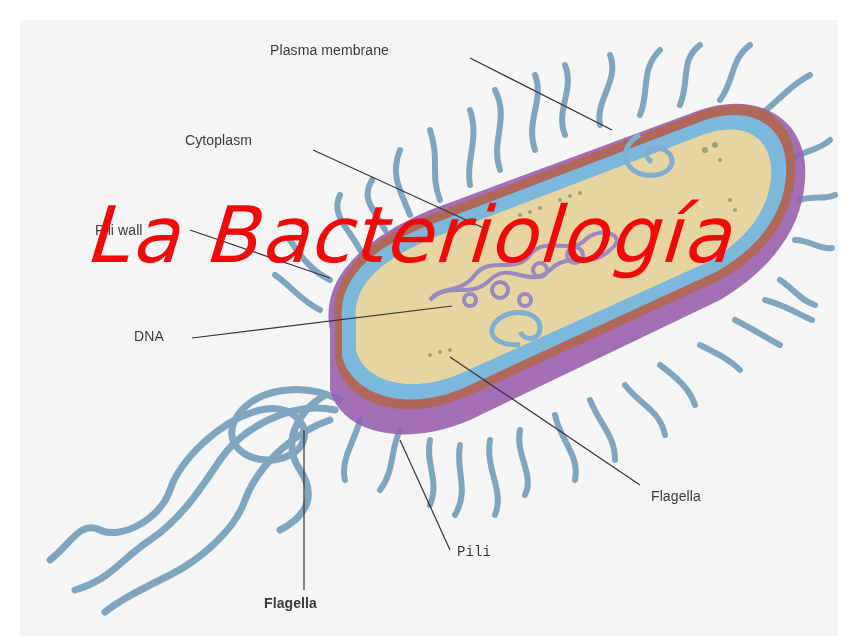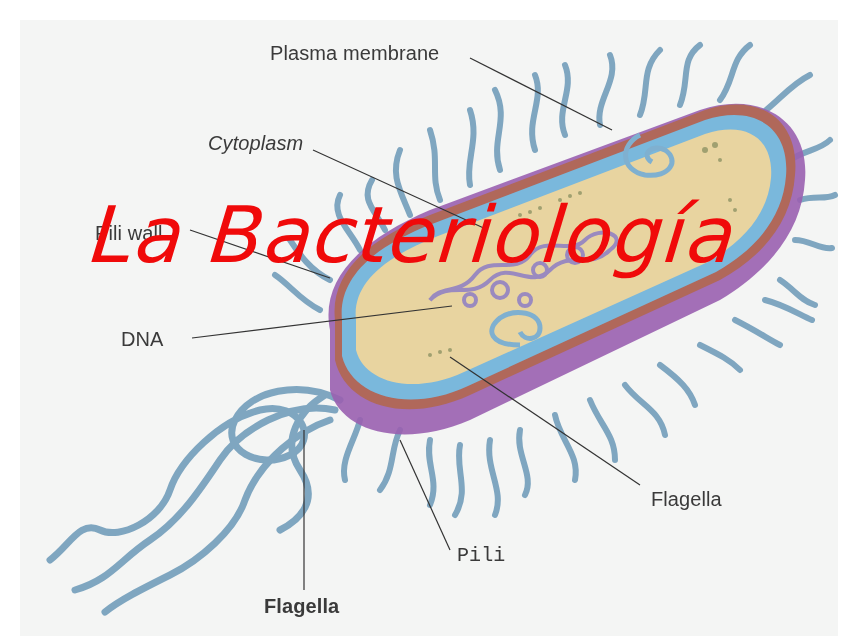--- a/index.html
+++ b/index.html
@@ -1,19 +1,19 @@
 <!DOCTYPE html>
 <html><head>
 <meta charset="utf-8">
 <style>
   html, body { margin: 0; padding: 0; background: #ffffff; }
   body { width: 848px; height: 636px; position: relative; overflow: hidden; font-family: "DejaVu Sans", sans-serif; }
   .canvas { position: absolute; left: 20px; top: 20px; width: 818px; height: 616px; background: #f4f5f4; }
   svg.diagram { position: absolute; left: 0; top: 0; width: 848px; height: 636px; }
-  .label { position: absolute; font-family: "Liberation Sans", sans-serif; font-size: 20px; color: #3a3a3a; white-space: nowrap; letter-spacing: 0.1px; }
+  .label { position: absolute; font-family: "Liberation Sans", sans-serif; font-size: 14px; color: #3a3a3a; white-space: nowrap; letter-spacing: 0.1px; }
   .title { position: absolute; left: 92px; top: 196px; font-family: "DejaVu Sans", sans-serif; font-style: oblique; font-size: 78px; color: #f00a0a; white-space: nowrap; letter-spacing: 1px; transform: skewX(-6deg); line-height: 1; }
 </style>
 </head>
 <body>
 
 <div class="canvas"></div>
 
 <svg class="diagram" viewBox="0 0 848 636">
 
   <g fill="none" stroke="#7fa6c0" stroke-width="6" stroke-linecap="round">
@@ -105,20 +105,20 @@
     <line x1="313" y1="150" x2="488" y2="230"></line>
     <line x1="190" y1="230" x2="330" y2="278"></line>
     <line x1="192" y1="338" x2="452" y2="306"></line>
     <line x1="450" y1="357" x2="640" y2="485"></line>
     <line x1="400" y1="440" x2="450" y2="550"></line>
     <line x1="304" y1="430" x2="304" y2="590"></line>
   </g>
 </svg>
 
 <div class="label" style="left:270px; top:42px;">Plasma membrane</div>
-<div class="label" style="left:208px; top:132px;font-style:italic;">Cytoplasm</div>
+<div class="label" style="left:185px; top:132px;">Cytoplasm</div>
 <div class="label" style="left:95px; top:222px;">Pili wall</div>
-<div class="label" style="left:121px; top:328px;">DNA</div>
+<div class="label" style="left:134px; top:328px;">DNA</div>
 <div class="label" style="left:651px; top:488px;">Flagella</div>
 <div class="label" style="left:457px; top:544px;font-family:Liberation Mono, monospace;">Pili</div>
 <div class="label" style="left:264px; top:595px;font-weight:bold;">Flagella</div>
 
 <div class="title">La Bacteriología</div>
 
 </body></html>

